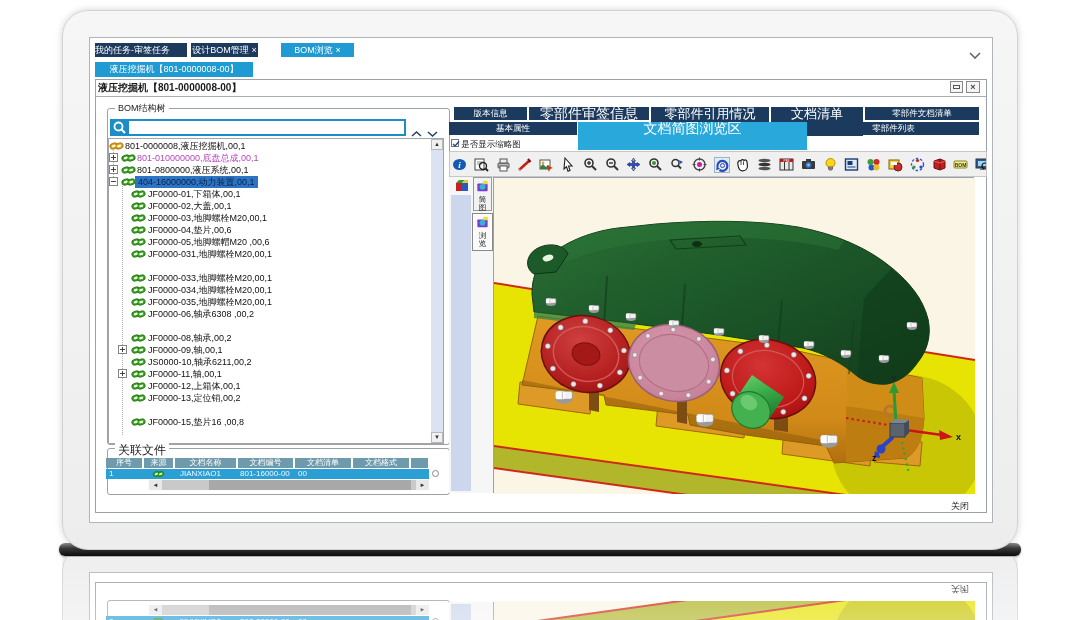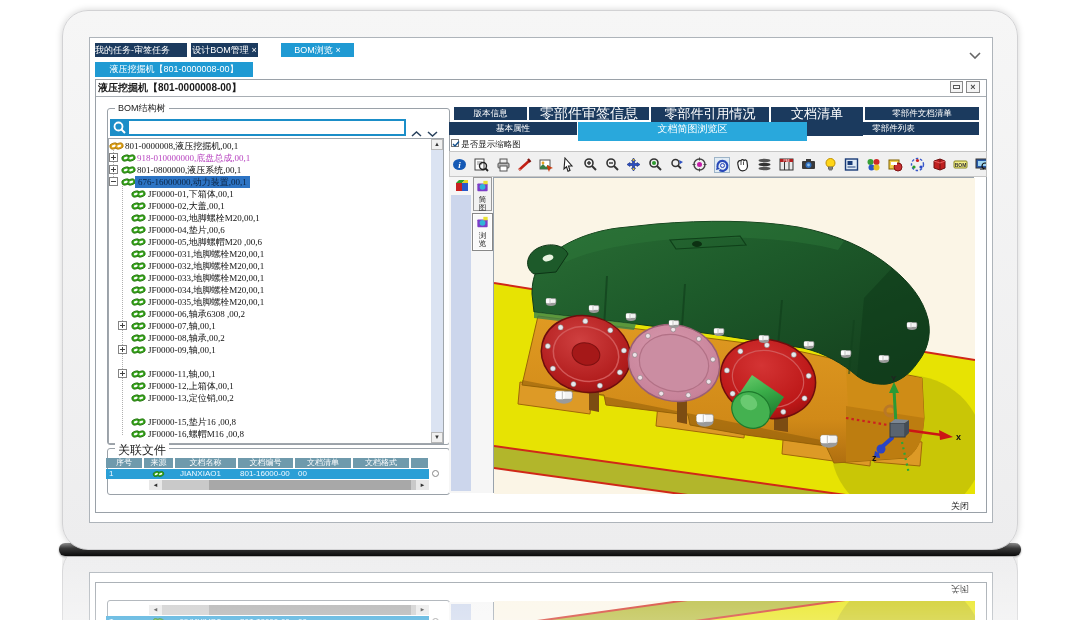--- a/index.html
+++ b/index.html
@@ -30,21 +30,21 @@
           <circle cx="8.5" cy="7.5" r="4" fill="none" stroke="#fff" stroke-width="1.8"></circle>
           <line x1="11.5" y1="10.5" x2="15" y2="14" stroke="#fff" stroke-width="2"></line>
         </svg>
       </div>
       <div style="position:absolute;left:348px;top:112px"><svg width="11" height="6" viewBox="0 0 11 6">
           <path d="M1,5 L5.5,1 L10,5" fill="none" stroke="#27405c" stroke-width="1.5"></path>
         </svg></div>
       <div style="position:absolute;left:364px;top:112px"><svg width="11" height="6" viewBox="0 0 11 6">
           <path d="M1,1 L5.5,5 L10,1" fill="none" stroke="#27405c" stroke-width="1.5"></path>
         </svg></div>
-      <div style="position:absolute;left:45px;top:127px;width:336px;height:306px;border:1px solid #a0a6ac;background:#fff;overflow:hidden;font-family:Liberation Serif, serif;font-size:9px">
+      <div style="position:absolute;left:45px;top:127px;width:336px;height:306px;border:1px solid #a0a6ac;background:#fff;overflow:hidden;font-family:Liberation Sans, sans-serif;font-size:9px">
         <div style="position:absolute;left:4px;top:8px;width:1px;height:36px;border-left:1px dotted #b0b0b0"></div>
         <div style="position:absolute;left:13px;top:44px;width:1px;height:252px;border-left:1px dotted #b0b0b0"></div>
         <div style="position:absolute;left:0;top:1.0px;width:100%;height:12px;line-height:12px">
           <div style="position:absolute;left:0px;top:1px">
             <svg width="15" height="10" viewBox="0 0 15 10" style="display:block">
               <rect x="0.8" y="2.2" width="8" height="5.6" rx="2.8" fill="#e0a317" stroke="#a87408" stroke-width="0.8" transform="rotate(-18 4.8 5)"></rect>
               <rect x="6.2" y="2.2" width="8" height="5.6" rx="2.8" fill="#e0a317" stroke="#a87408" stroke-width="0.8" transform="rotate(-18 10.2 5)"></rect>
               <rect x="2.8" y="3.9" width="4" height="2.2" rx="1.1" fill="#fff" transform="rotate(-18 4.8 5)"></rect>
               <rect x="8.2" y="3.9" width="4" height="2.2" rx="1.1" fill="#fff" transform="rotate(-18 10.2 5)"></rect>
             </svg>
@@ -60,21 +60,21 @@
             </svg>
           </div>
           <div style="position:absolute;left:12px;top:1px">
             <svg width="15" height="10" viewBox="0 0 15 10" style="display:block">
               <rect x="0.8" y="2.2" width="8" height="5.6" rx="2.8" fill="#3aa81e" stroke="#1e7008" stroke-width="0.8" transform="rotate(-18 4.8 5)"></rect>
               <rect x="6.2" y="2.2" width="8" height="5.6" rx="2.8" fill="#3aa81e" stroke="#1e7008" stroke-width="0.8" transform="rotate(-18 10.2 5)"></rect>
               <rect x="2.8" y="3.9" width="4" height="2.2" rx="1.1" fill="#fff" transform="rotate(-18 4.8 5)"></rect>
               <rect x="8.2" y="3.9" width="4" height="2.2" rx="1.1" fill="#fff" transform="rotate(-18 10.2 5)"></rect>
             </svg>
           </div>
-          <div style="position:absolute;left:28px;top:0;color:#b845c0;white-space:nowrap">918-010000000,底盘总成,00,1</div>
+          <div style="position:absolute;left:28px;top:0;color:#b845c0;white-space:nowrap">801-010000000,底盘总成,00,1</div>
         </div>
         <div style="position:absolute;left:0;top:25.0px;width:100%;height:12px;line-height:12px">
           <div style="position:absolute;left:0px;top:1px">
             <svg width="9" height="9" viewBox="0 0 9 9" style="display:block">
               <rect x="0.5" y="0.5" width="8" height="8" fill="#fff" stroke="#848484"></rect>
               <line x1="2" y1="4.5" x2="7" y2="4.5" stroke="#444" stroke-width="1"></line>
               <line x1="4.5" y1="2" x2="4.5" y2="7" stroke="#444" stroke-width="1"></line>
             </svg>
           </div>
           <div style="position:absolute;left:12px;top:1px">
@@ -95,21 +95,21 @@
             </svg>
           </div>
           <div style="position:absolute;left:12px;top:1px">
             <svg width="15" height="10" viewBox="0 0 15 10" style="display:block">
               <rect x="0.8" y="2.2" width="8" height="5.6" rx="2.8" fill="#3aa81e" stroke="#1e7008" stroke-width="0.8" transform="rotate(-18 4.8 5)"></rect>
               <rect x="6.2" y="2.2" width="8" height="5.6" rx="2.8" fill="#3aa81e" stroke="#1e7008" stroke-width="0.8" transform="rotate(-18 10.2 5)"></rect>
               <rect x="2.8" y="3.9" width="4" height="2.2" rx="1.1" fill="#fff" transform="rotate(-18 4.8 5)"></rect>
               <rect x="8.2" y="3.9" width="4" height="2.2" rx="1.1" fill="#fff" transform="rotate(-18 10.2 5)"></rect>
             </svg>
           </div>
-          <div style="position:absolute;left:26px;top:0;height:12px;background:#2d74c4;color:#0a2342;padding:0 3px;white-space:nowrap">676-16000000,动力装置,00,1</div>
+          <div style="position:absolute;left:26px;top:0;height:12px;background:#2d74c4;color:#0a2342;padding:0 3px;white-space:nowrap">404-16000000,动力装置,00,1</div>
         </div>
         <div style="position:absolute;left:0;top:49.0px;width:100%;height:12px;line-height:12px">
           <div style="position:absolute;left:22px;top:1px">
             <svg width="15" height="10" viewBox="0 0 15 10" style="display:block">
               <rect x="0.8" y="2.2" width="8" height="5.6" rx="2.8" fill="#3aa81e" stroke="#1e7008" stroke-width="0.8" transform="rotate(-18 4.8 5)"></rect>
               <rect x="6.2" y="2.2" width="8" height="5.6" rx="2.8" fill="#3aa81e" stroke="#1e7008" stroke-width="0.8" transform="rotate(-18 10.2 5)"></rect>
               <rect x="2.8" y="3.9" width="4" height="2.2" rx="1.1" fill="#fff" transform="rotate(-18 4.8 5)"></rect>
               <rect x="8.2" y="3.9" width="4" height="2.2" rx="1.1" fill="#fff" transform="rotate(-18 10.2 5)"></rect>
             </svg>
           </div>
@@ -163,31 +163,20 @@
           <div style="position:absolute;left:22px;top:1px">
             <svg width="15" height="10" viewBox="0 0 15 10" style="display:block">
               <rect x="0.8" y="2.2" width="8" height="5.6" rx="2.8" fill="#3aa81e" stroke="#1e7008" stroke-width="0.8" transform="rotate(-18 4.8 5)"></rect>
               <rect x="6.2" y="2.2" width="8" height="5.6" rx="2.8" fill="#3aa81e" stroke="#1e7008" stroke-width="0.8" transform="rotate(-18 10.2 5)"></rect>
               <rect x="2.8" y="3.9" width="4" height="2.2" rx="1.1" fill="#fff" transform="rotate(-18 4.8 5)"></rect>
               <rect x="8.2" y="3.9" width="4" height="2.2" rx="1.1" fill="#fff" transform="rotate(-18 10.2 5)"></rect>
             </svg>
           </div>
           <div style="position:absolute;left:39px;top:0;color:#111;white-space:nowrap">JF0000-031,地脚螺栓M20,00,1</div>
         </div>
-        <div style="position:absolute;left:0;top:121.0px;width:100%;height:12px;line-height:12px">
-          <div style="position:absolute;left:22px;top:1px">
-            <svg width="15" height="10" viewBox="0 0 15 10" style="display:block">
-              <rect x="0.8" y="2.2" width="8" height="5.6" rx="2.8" fill="#3aa81e" stroke="#1e7008" stroke-width="0.8" transform="rotate(-18 4.8 5)"></rect>
-              <rect x="6.2" y="2.2" width="8" height="5.6" rx="2.8" fill="#3aa81e" stroke="#1e7008" stroke-width="0.8" transform="rotate(-18 10.2 5)"></rect>
-              <rect x="2.8" y="3.9" width="4" height="2.2" rx="1.1" fill="#fff" transform="rotate(-18 4.8 5)"></rect>
-              <rect x="8.2" y="3.9" width="4" height="2.2" rx="1.1" fill="#fff" transform="rotate(-18 10.2 5)"></rect>
-            </svg>
-          </div>
-          <div style="position:absolute;left:39px;top:0;color:#111;white-space:nowrap">JF0000-032,地脚螺栓M20,00,1</div>
-        </div>
         <div style="position:absolute;left:0;top:133.0px;width:100%;height:12px;line-height:12px">
           <div style="position:absolute;left:22px;top:1px">
             <svg width="15" height="10" viewBox="0 0 15 10" style="display:block">
               <rect x="0.8" y="2.2" width="8" height="5.6" rx="2.8" fill="#3aa81e" stroke="#1e7008" stroke-width="0.8" transform="rotate(-18 4.8 5)"></rect>
               <rect x="6.2" y="2.2" width="8" height="5.6" rx="2.8" fill="#3aa81e" stroke="#1e7008" stroke-width="0.8" transform="rotate(-18 10.2 5)"></rect>
               <rect x="2.8" y="3.9" width="4" height="2.2" rx="1.1" fill="#fff" transform="rotate(-18 4.8 5)"></rect>
               <rect x="8.2" y="3.9" width="4" height="2.2" rx="1.1" fill="#fff" transform="rotate(-18 10.2 5)"></rect>
             </svg>
           </div>
           <div style="position:absolute;left:39px;top:0;color:#111;white-space:nowrap">JF0000-033,地脚螺栓M20,00,1</div>
@@ -217,38 +206,20 @@
         <div style="position:absolute;left:0;top:169.0px;width:100%;height:12px;line-height:12px">
           <div style="position:absolute;left:22px;top:1px">
             <svg width="15" height="10" viewBox="0 0 15 10" style="display:block">
               <rect x="0.8" y="2.2" width="8" height="5.6" rx="2.8" fill="#3aa81e" stroke="#1e7008" stroke-width="0.8" transform="rotate(-18 4.8 5)"></rect>
               <rect x="6.2" y="2.2" width="8" height="5.6" rx="2.8" fill="#3aa81e" stroke="#1e7008" stroke-width="0.8" transform="rotate(-18 10.2 5)"></rect>
               <rect x="2.8" y="3.9" width="4" height="2.2" rx="1.1" fill="#fff" transform="rotate(-18 4.8 5)"></rect>
               <rect x="8.2" y="3.9" width="4" height="2.2" rx="1.1" fill="#fff" transform="rotate(-18 10.2 5)"></rect>
             </svg>
           </div>
           <div style="position:absolute;left:39px;top:0;color:#111;white-space:nowrap">JF0000-06,轴承6308 ,00,2</div>
-        </div>
-        <div style="position:absolute;left:0;top:181.0px;width:100%;height:12px;line-height:12px">
-          <div style="position:absolute;left:9px;top:1px">
-            <svg width="9" height="9" viewBox="0 0 9 9" style="display:block">
-              <rect x="0.5" y="0.5" width="8" height="8" fill="#fff" stroke="#848484"></rect>
-              <line x1="2" y1="4.5" x2="7" y2="4.5" stroke="#444" stroke-width="1"></line>
-              <line x1="4.5" y1="2" x2="4.5" y2="7" stroke="#444" stroke-width="1"></line>
-            </svg>
-          </div>
-          <div style="position:absolute;left:22px;top:1px">
-            <svg width="15" height="10" viewBox="0 0 15 10" style="display:block">
-              <rect x="0.8" y="2.2" width="8" height="5.6" rx="2.8" fill="#3aa81e" stroke="#1e7008" stroke-width="0.8" transform="rotate(-18 4.8 5)"></rect>
-              <rect x="6.2" y="2.2" width="8" height="5.6" rx="2.8" fill="#3aa81e" stroke="#1e7008" stroke-width="0.8" transform="rotate(-18 10.2 5)"></rect>
-              <rect x="2.8" y="3.9" width="4" height="2.2" rx="1.1" fill="#fff" transform="rotate(-18 4.8 5)"></rect>
-              <rect x="8.2" y="3.9" width="4" height="2.2" rx="1.1" fill="#fff" transform="rotate(-18 10.2 5)"></rect>
-            </svg>
-          </div>
-          <div style="position:absolute;left:39px;top:0;color:#111;white-space:nowrap">JF0000-07,轴,00,1</div>
         </div>
         <div style="position:absolute;left:0;top:193.0px;width:100%;height:12px;line-height:12px">
           <div style="position:absolute;left:22px;top:1px">
             <svg width="15" height="10" viewBox="0 0 15 10" style="display:block">
               <rect x="0.8" y="2.2" width="8" height="5.6" rx="2.8" fill="#3aa81e" stroke="#1e7008" stroke-width="0.8" transform="rotate(-18 4.8 5)"></rect>
               <rect x="6.2" y="2.2" width="8" height="5.6" rx="2.8" fill="#3aa81e" stroke="#1e7008" stroke-width="0.8" transform="rotate(-18 10.2 5)"></rect>
               <rect x="2.8" y="3.9" width="4" height="2.2" rx="1.1" fill="#fff" transform="rotate(-18 4.8 5)"></rect>
               <rect x="8.2" y="3.9" width="4" height="2.2" rx="1.1" fill="#fff" transform="rotate(-18 10.2 5)"></rect>
             </svg>
           </div>
@@ -265,20 +236,31 @@
           <div style="position:absolute;left:22px;top:1px">
             <svg width="15" height="10" viewBox="0 0 15 10" style="display:block">
               <rect x="0.8" y="2.2" width="8" height="5.6" rx="2.8" fill="#3aa81e" stroke="#1e7008" stroke-width="0.8" transform="rotate(-18 4.8 5)"></rect>
               <rect x="6.2" y="2.2" width="8" height="5.6" rx="2.8" fill="#3aa81e" stroke="#1e7008" stroke-width="0.8" transform="rotate(-18 10.2 5)"></rect>
               <rect x="2.8" y="3.9" width="4" height="2.2" rx="1.1" fill="#fff" transform="rotate(-18 4.8 5)"></rect>
               <rect x="8.2" y="3.9" width="4" height="2.2" rx="1.1" fill="#fff" transform="rotate(-18 10.2 5)"></rect>
             </svg>
           </div>
           <div style="position:absolute;left:39px;top:0;color:#111;white-space:nowrap">JF0000-09,轴,00,1</div>
         </div>
+        <div style="position:absolute;left:0;top:217.0px;width:100%;height:12px;line-height:12px">
+          <div style="position:absolute;left:22px;top:1px">
+            <svg width="15" height="10" viewBox="0 0 15 10" style="display:block">
+              <rect x="0.8" y="2.2" width="8" height="5.6" rx="2.8" fill="#3aa81e" stroke="#1e7008" stroke-width="0.8" transform="rotate(-18 4.8 5)"></rect>
+              <rect x="6.2" y="2.2" width="8" height="5.6" rx="2.8" fill="#3aa81e" stroke="#1e7008" stroke-width="0.8" transform="rotate(-18 10.2 5)"></rect>
+              <rect x="2.8" y="3.9" width="4" height="2.2" rx="1.1" fill="#fff" transform="rotate(-18 4.8 5)"></rect>
+              <rect x="8.2" y="3.9" width="4" height="2.2" rx="1.1" fill="#fff" transform="rotate(-18 10.2 5)"></rect>
+            </svg>
+          </div>
+          <div style="position:absolute;left:39px;top:0;color:#111;white-space:nowrap">JS0000-10,轴承6211,00,2</div>
+        </div>
         <div style="position:absolute;left:0;top:229.0px;width:100%;height:12px;line-height:12px">
           <div style="position:absolute;left:9px;top:1px">
             <svg width="9" height="9" viewBox="0 0 9 9" style="display:block">
               <rect x="0.5" y="0.5" width="8" height="8" fill="#fff" stroke="#848484"></rect>
               <line x1="2" y1="4.5" x2="7" y2="4.5" stroke="#444" stroke-width="1"></line>
               <line x1="4.5" y1="2" x2="4.5" y2="7" stroke="#444" stroke-width="1"></line>
             </svg>
           </div>
           <div style="position:absolute;left:22px;top:1px">
             <svg width="15" height="10" viewBox="0 0 15 10" style="display:block">
@@ -315,31 +297,20 @@
         <div style="position:absolute;left:0;top:277.0px;width:100%;height:12px;line-height:12px">
           <div style="position:absolute;left:22px;top:1px">
             <svg width="15" height="10" viewBox="0 0 15 10" style="display:block">
               <rect x="0.8" y="2.2" width="8" height="5.6" rx="2.8" fill="#3aa81e" stroke="#1e7008" stroke-width="0.8" transform="rotate(-18 4.8 5)"></rect>
               <rect x="6.2" y="2.2" width="8" height="5.6" rx="2.8" fill="#3aa81e" stroke="#1e7008" stroke-width="0.8" transform="rotate(-18 10.2 5)"></rect>
               <rect x="2.8" y="3.9" width="4" height="2.2" rx="1.1" fill="#fff" transform="rotate(-18 4.8 5)"></rect>
               <rect x="8.2" y="3.9" width="4" height="2.2" rx="1.1" fill="#fff" transform="rotate(-18 10.2 5)"></rect>
             </svg>
           </div>
           <div style="position:absolute;left:39px;top:0;color:#111;white-space:nowrap">JF0000-15,垫片16 ,00,8</div>
-        </div>
-        <div style="position:absolute;left:0;top:289.0px;width:100%;height:12px;line-height:12px">
-          <div style="position:absolute;left:22px;top:1px">
-            <svg width="15" height="10" viewBox="0 0 15 10" style="display:block">
-              <rect x="0.8" y="2.2" width="8" height="5.6" rx="2.8" fill="#3aa81e" stroke="#1e7008" stroke-width="0.8" transform="rotate(-18 4.8 5)"></rect>
-              <rect x="6.2" y="2.2" width="8" height="5.6" rx="2.8" fill="#3aa81e" stroke="#1e7008" stroke-width="0.8" transform="rotate(-18 10.2 5)"></rect>
-              <rect x="2.8" y="3.9" width="4" height="2.2" rx="1.1" fill="#fff" transform="rotate(-18 4.8 5)"></rect>
-              <rect x="8.2" y="3.9" width="4" height="2.2" rx="1.1" fill="#fff" transform="rotate(-18 10.2 5)"></rect>
-            </svg>
-          </div>
-          <div style="position:absolute;left:39px;top:0;color:#111;white-space:nowrap">JF0000-16,螺帽M16 ,00,8</div>
         </div>
       </div>
       <div style="position:absolute;left:368px;top:128px;width:12px;height:304px;background:#dbe3f2">
         <div style="position:absolute;left:0;top:0;width:12px;height:11px;background:#f0f0f0;border:1px solid #b8b8b8;font-size:6px;text-align:center;line-height:9px;color:#333">▲</div>
         <div style="position:absolute;left:0;bottom:0;width:12px;height:11px;background:#f0f0f0;border:1px solid #b8b8b8;font-size:6px;text-align:center;line-height:9px;color:#333">▼</div>
       </div>
       <div style="position:absolute;left:44px;top:437px;width:343px;height:47px;border:1px solid #9aa1a8;border-radius:3px"></div>
       <div style="position:absolute;left:52px;top:431px;background:#fff;padding:0 3px;font-size:12px;color:#222">关联文件</div>
       <div style="position:absolute;left:43px;top:447px;width:36px;height:10px;background:#6f9aac;color:#fff;font-size:8px;line-height:10px;text-align:center;overflow:hidden">序号</div>
       <div style="position:absolute;left:81px;top:447px;width:29px;height:10px;background:#6f9aac;color:#fff;font-size:8px;line-height:10px;text-align:center;overflow:hidden">来源</div>
@@ -367,21 +338,21 @@
         <div style="position:absolute;right:0;top:0;width:13px;height:10px;background:#e8e8e8;font-size:6px;line-height:10px;text-align:center;color:#333">►</div>
         <div style="position:absolute;left:60px;top:0;width:202px;height:10px;background:#a8a8a8"></div>
       </div>
       <div style="position:absolute;left:369px;top:459px;width:7px;height:7px;border:1.5px solid #888;border-radius:50%"></div>
       <div style="position:absolute;left:391px;top:96px;width:73px;height:13px;background:#1b3a5e;color:#fff;font-size:8.5px;line-height:13px;text-align:center;overflow:hidden;white-space:nowrap">版本信息</div>
       <div style="position:absolute;left:466px;top:96px;width:120px;height:13px;background:#1b3a5e;color:#fff;font-size:14px;line-height:13px;text-align:center;overflow:hidden;white-space:nowrap">零部件审签信息</div>
       <div style="position:absolute;left:588px;top:96px;width:118px;height:30px;background:#1b3a5e;color:#fff;font-size:13px;line-height:13px;text-align:center;overflow:hidden;white-space:nowrap">零部件引用情况</div>
       <div style="position:absolute;left:708px;top:96px;width:92px;height:29px;background:#1b3a5e;color:#fff;font-size:13px;line-height:13px;text-align:center;overflow:hidden;white-space:nowrap">文档清单</div>
       <div style="position:absolute;left:802px;top:96px;width:114px;height:13px;background:#1b3a5e;color:#fff;font-size:8.5px;line-height:13px;text-align:center;overflow:hidden;white-space:nowrap">零部件文档清单</div>
       <div style="position:absolute;left:386px;top:111px;width:128px;height:13px;background:#1b3a5e;color:#fff;font-size:8.5px;line-height:13px;text-align:center;overflow:hidden;white-space:nowrap">基本属性</div>
-      <div style="position:absolute;left:515px;top:111px;width:229px;height:19px;background:#29a8dc;color:#fff;font-size:10px;line-height:13px;text-align:center;overflow:hidden;white-space:nowrap">文档简图浏览区</div>
+      <div style="position:absolute;left:515px;top:111px;width:229px;height:28px;background:#29a8dc;color:#fff;font-size:14px;line-height:13px;text-align:center;overflow:hidden;white-space:nowrap">文档简图浏览区</div>
       <div style="position:absolute;left:745px;top:111px;width:171px;height:13px;background:#1b3a5e;color:#fff;font-size:8.5px;line-height:13px;text-align:center;overflow:hidden;white-space:nowrap">零部件列表</div>
       <div style="position:absolute;left:388px;top:128px;width:530px;height:11px;font-size:8.5px;color:#222;line-height:11px"><span style="display:inline-block;width:8px;height:8px;border:1px solid #777;background:#fff;vertical-align:-1px"><svg width="8" height="8" viewBox="0 0 8 8">
             <path d="M1,4 L3,6 L7,1.5" fill="none" stroke="#14508c" stroke-width="1.4"></path>
           </svg></span> 是否显示缩略图</div>
       <div style="position:absolute;left:386px;top:140px;width:538px;height:26px;background:#f0f0f0;border:1px solid #c6c6c6;overflow:hidden">
         <div style="position:absolute;left:2px;top:5px;width:16px;height:16px;">
           <svg width="15" height="15" viewBox="0 0 15 15" style="display:block">
             <ellipse cx="7.5" cy="7.5" rx="6.5" ry="5.5" fill="#1559b5"></ellipse>
             <text x="7.5" y="11" font-size="9" font-family="Liberation Serif" fill="#fff" text-anchor="middle" font-weight="bold" font-style="italic">i</text>
           </svg>

